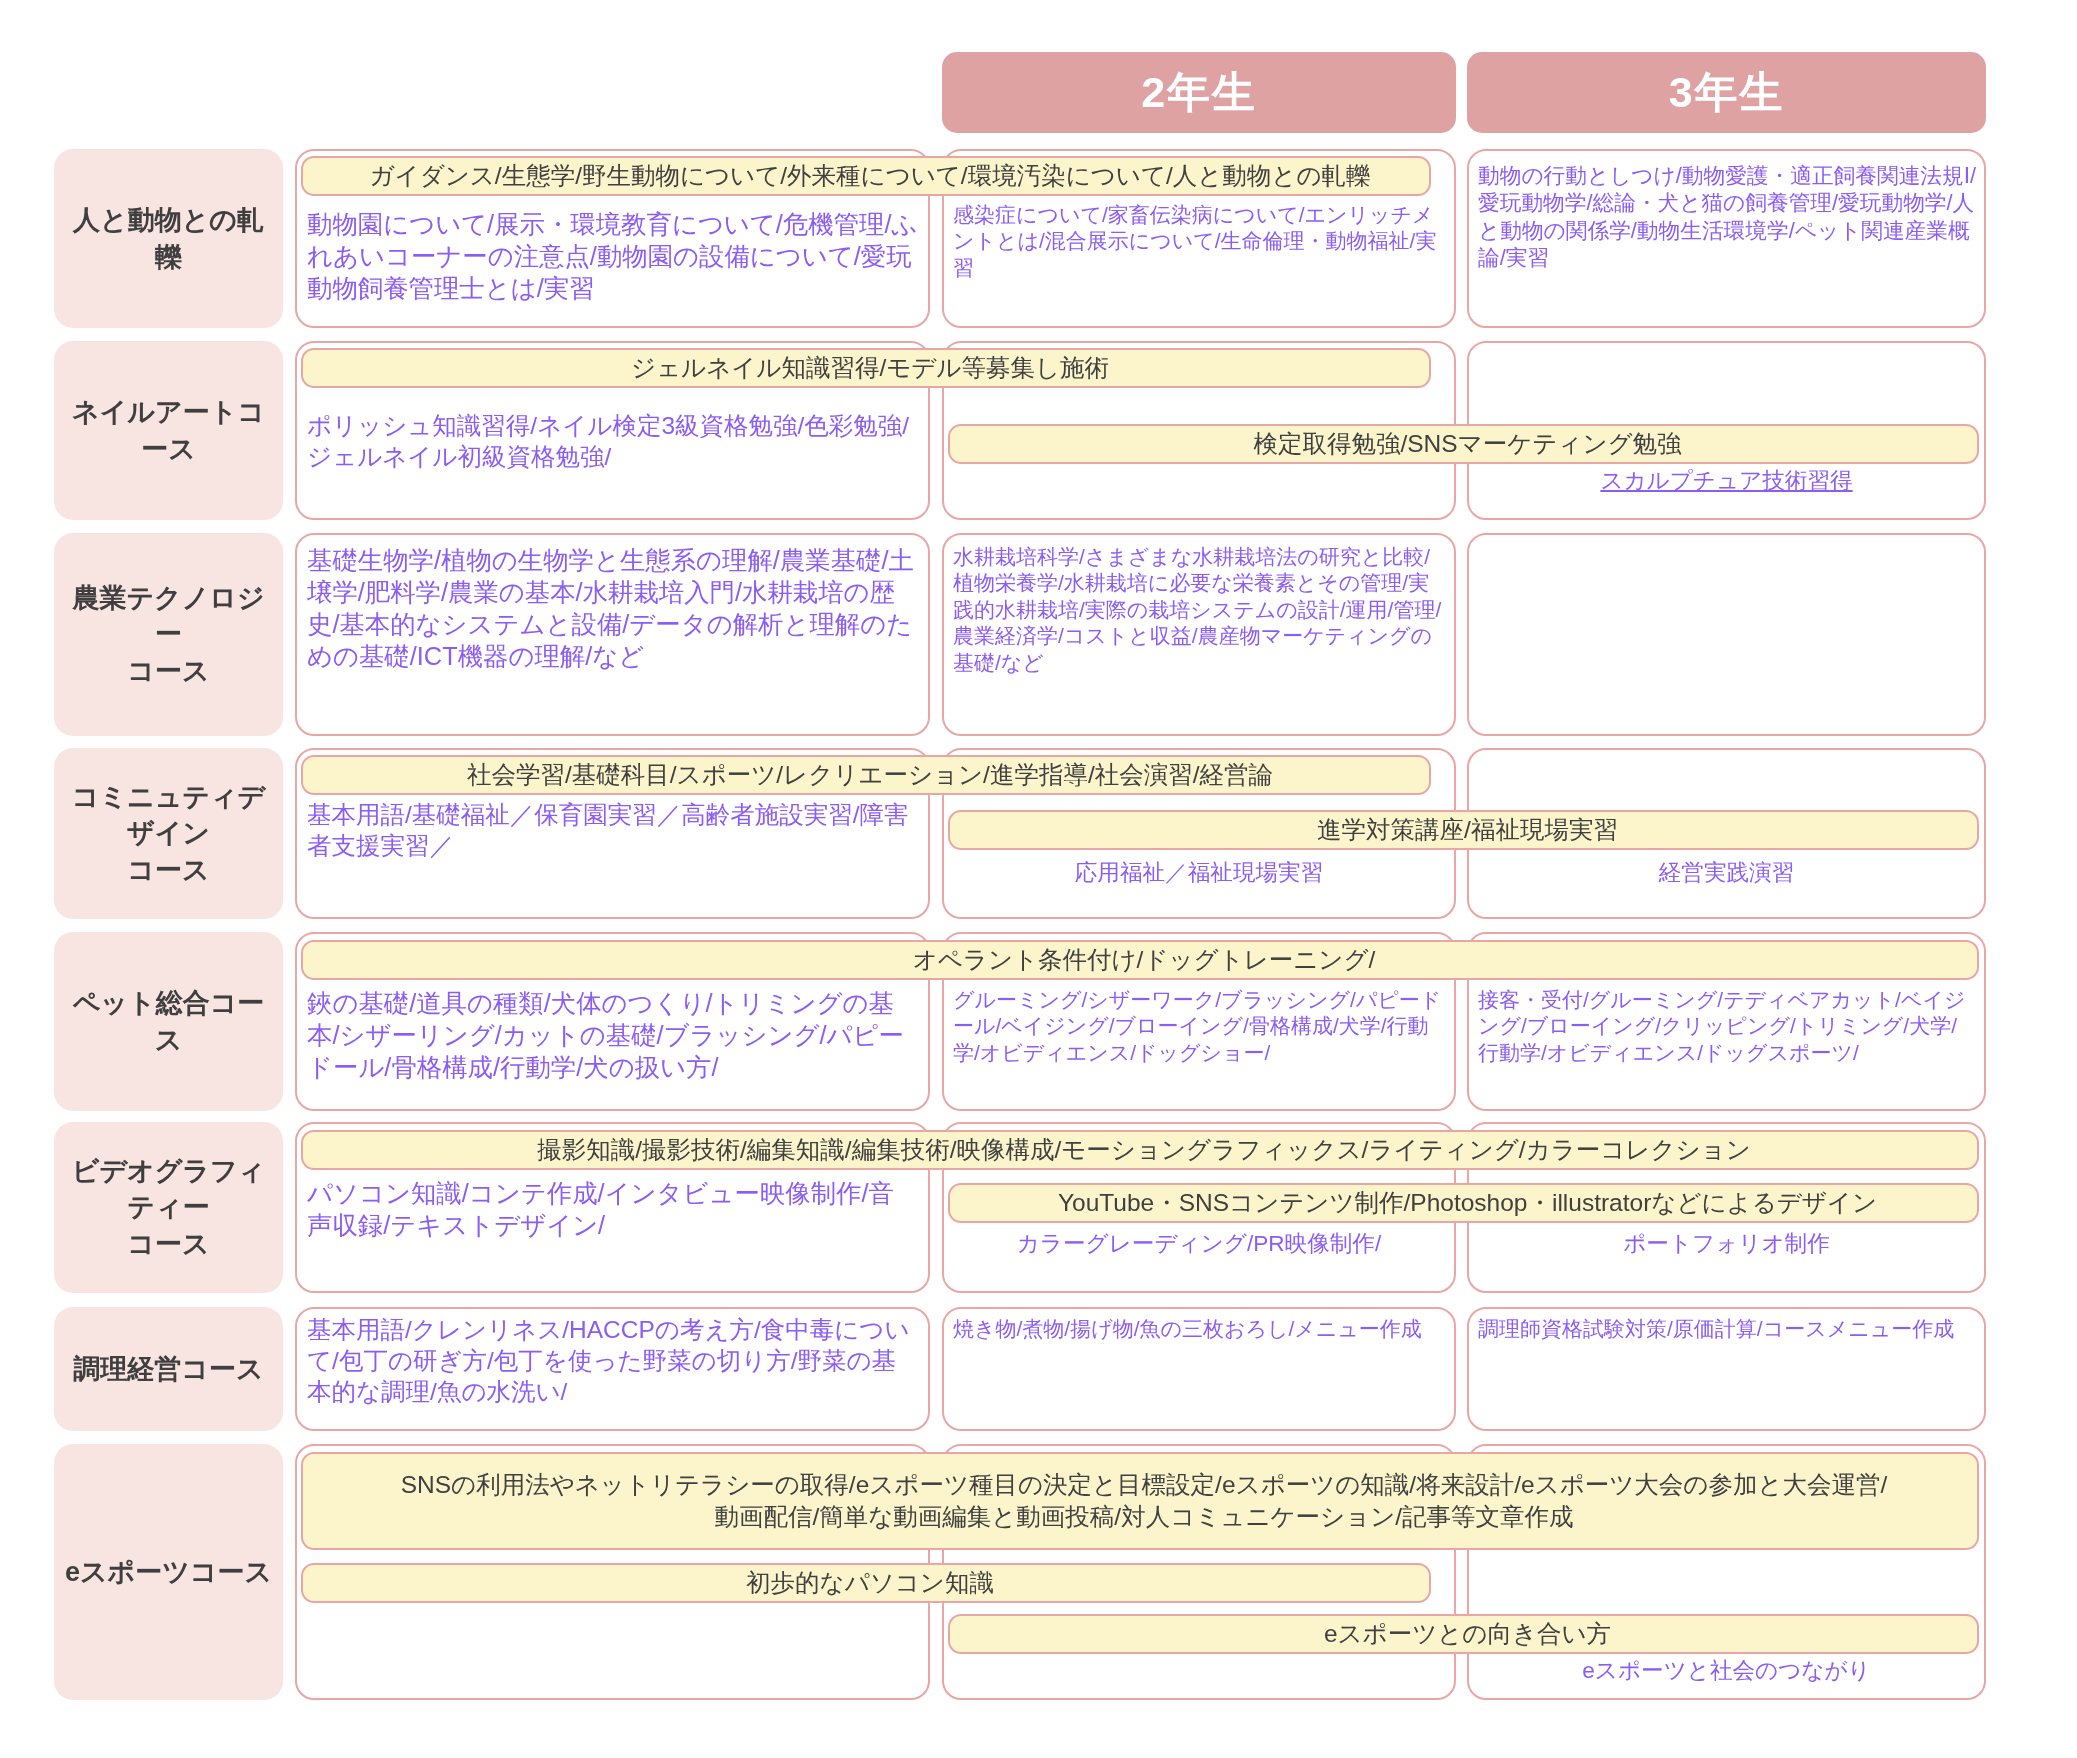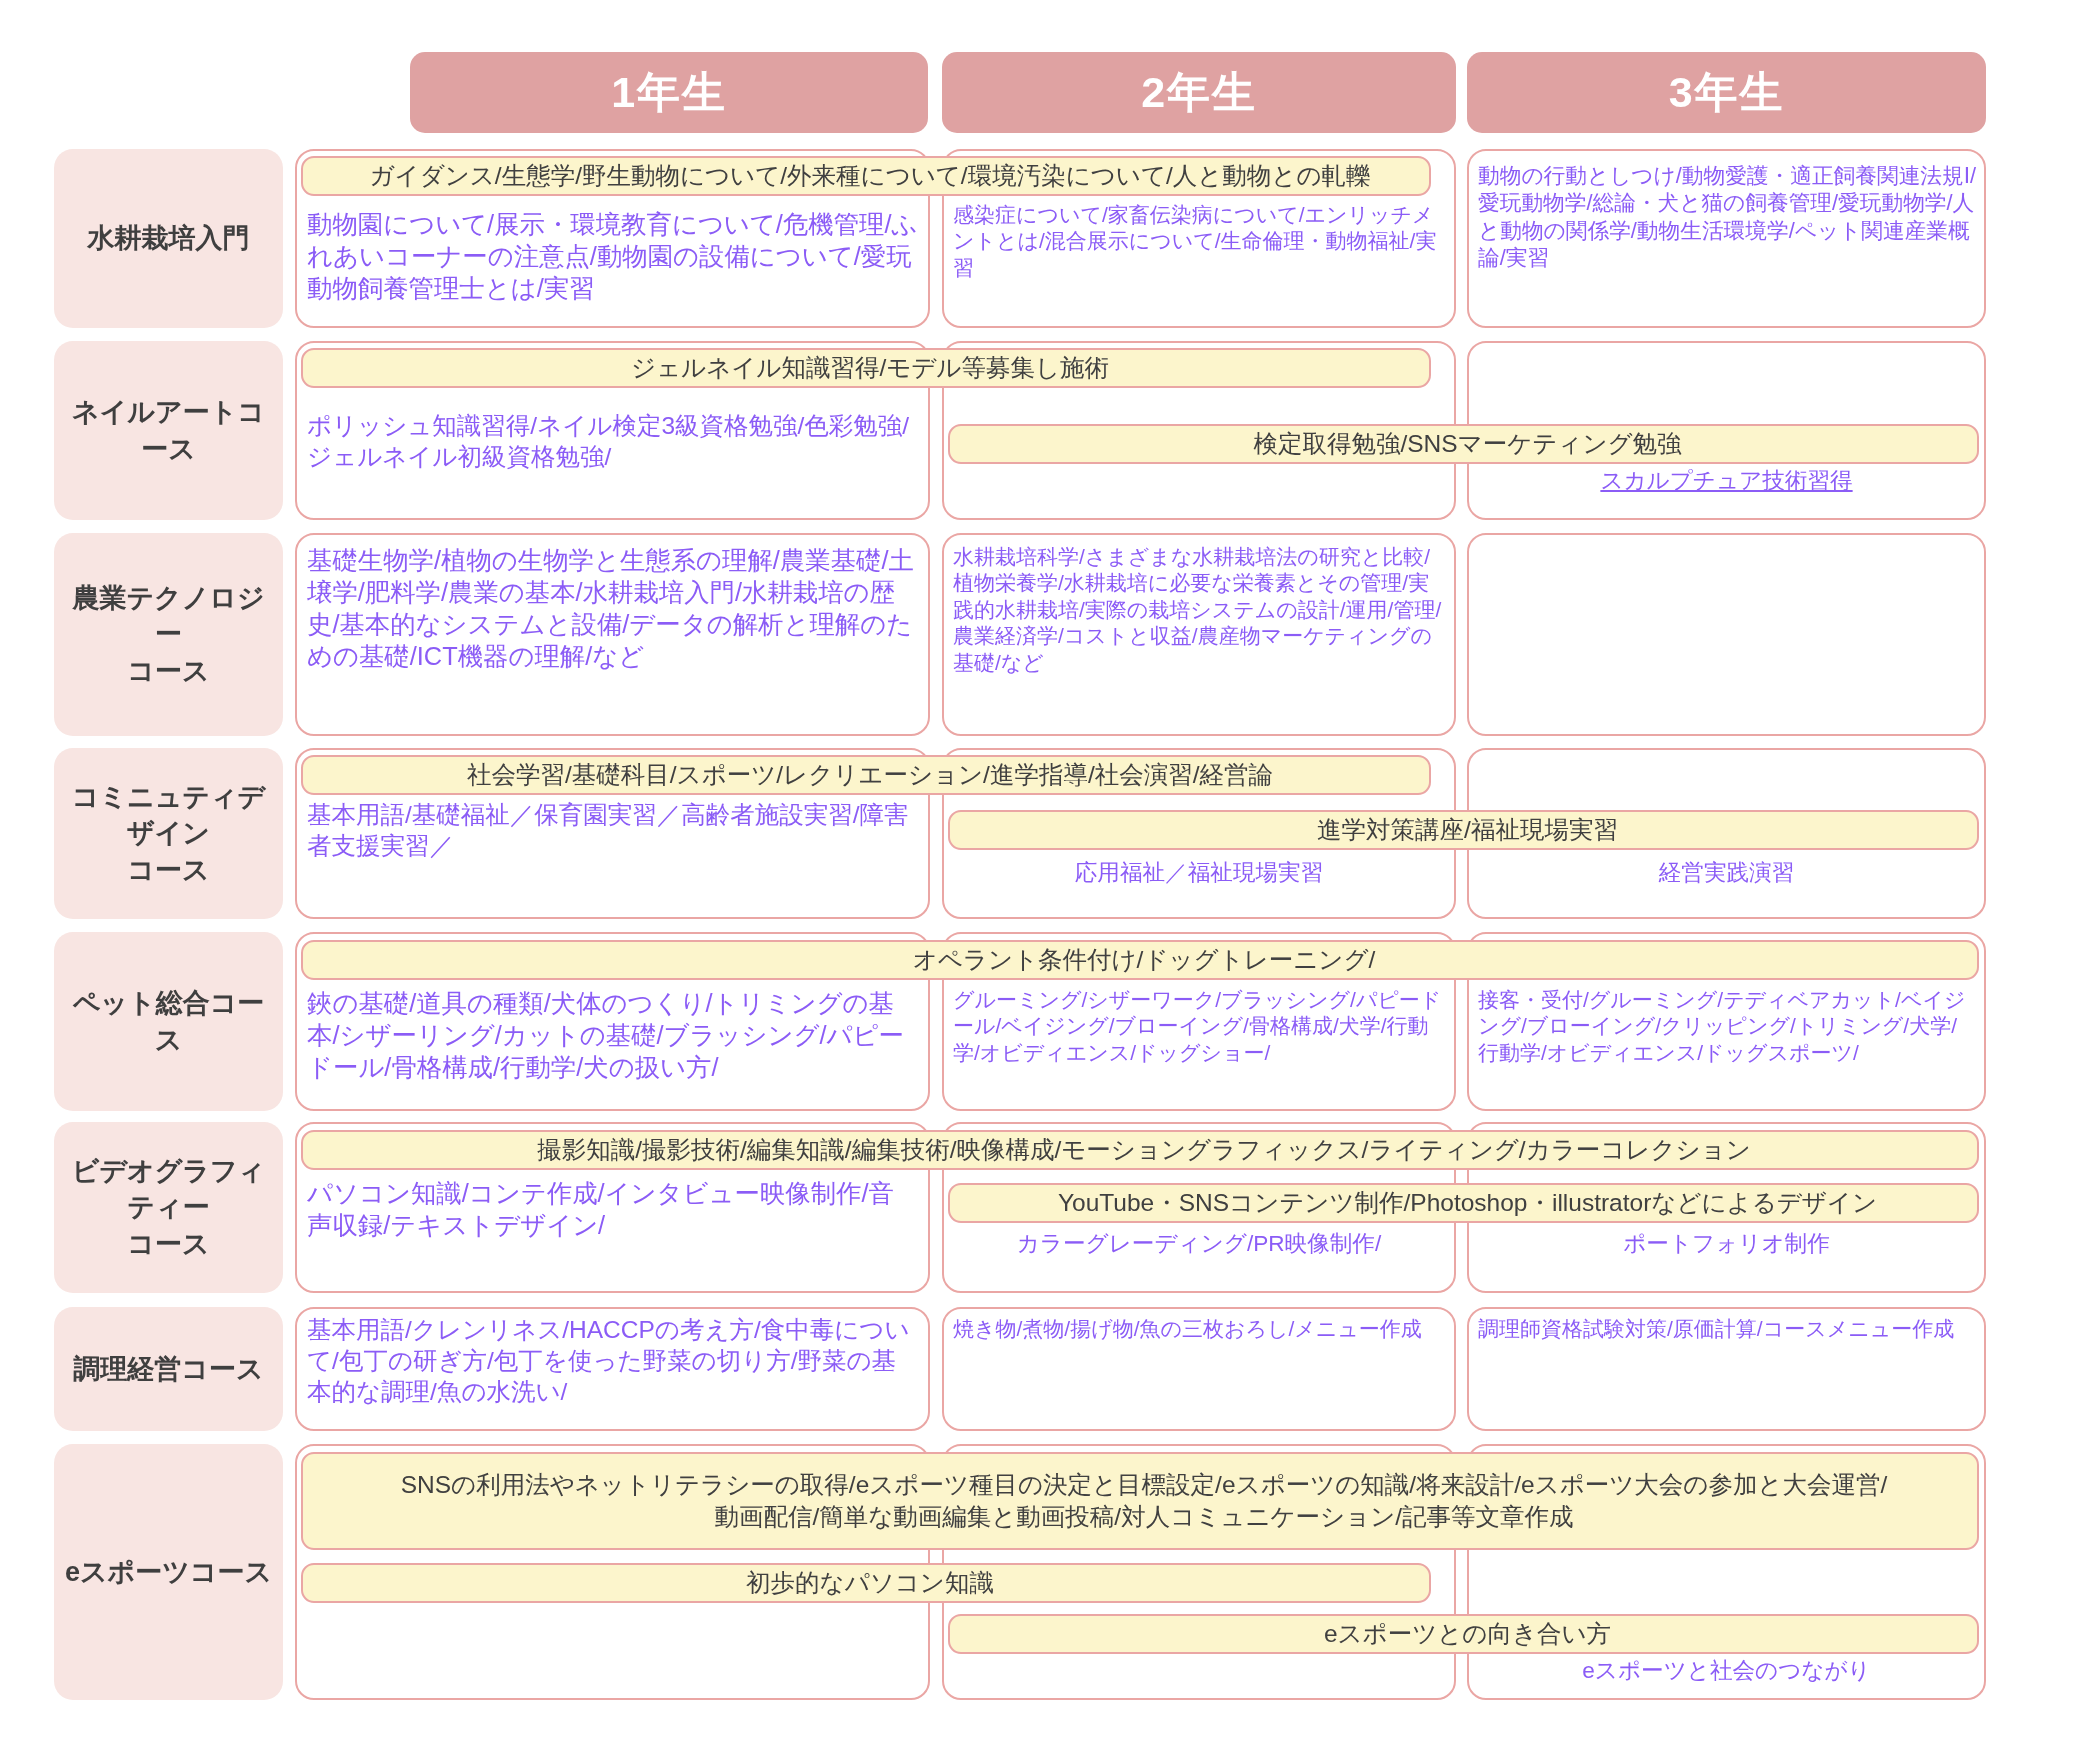--- a/index.html
+++ b/index.html
@@ -40,25 +40,24 @@
     box-sizing:border-box;display:flex;align-items:center;justify-content:center;
     font-size:24.5px;color:#404040;white-space:pre-line;text-align:center;line-height:1.3;padding-left:8px;
   }
   .bar.big{height:98px;}
 </style>
 </head>
 <body>
 
 <div id="canvas">
 
-  <div class="hdr" style="left:410px;width:518px;">1年生</div>
   <div class="hdr" style="left:942px;width:514px;">2年生</div>
   <div class="hdr" style="left:1467px;width:519px;">3年生</div>
 
-  <div class="course" style="top:149px;height:179px;">水耕栽培入門</div>
+  <div class="course" style="top:149px;height:179px;">人と動物との軋轢</div>
   <div class="cell c1" style="top:149px;height:179px;"></div>
   <div class="cell c2" style="top:149px;height:179px;"></div>
   <div class="cell c3" style="top:149px;height:179px;"></div>
   <div class="ctext fs27" style="left:307px;top:208px;width:612px;">動物園について/展示・環境教育について/危機管理/ふれあいコーナーの注意点/動物園の設備について/愛玩動物飼養管理士とは/実習</div>
   <div class="ctext fs22" style="left:953px;top:202px;width:493px;">感染症について/家畜伝染病について/エンリッチメントとは/混合展示について/生命倫理・動物福祉/実習</div>
   <div class="ctext fs23" style="left:1478px;top:162px;width:499px;">動物の行動としつけ/動物愛護・適正飼養関連法規Ⅰ/愛玩動物学/総論・犬と猫の飼養管理/愛玩動物学/人と動物の関係学/動物生活環境学/ペット関連産業概論/実習</div>
   <div class="bar" style="left:301px;top:156px;width:1130px;">ガイダンス/生態学/野生動物について/外来種について/環境汚染について/人と動物との軋轢</div>
 
   <div class="course" style="top:341px;height:179px;">ネイルアートコース</div>
   <div class="cell c1" style="top:341px;height:179px;"></div>

